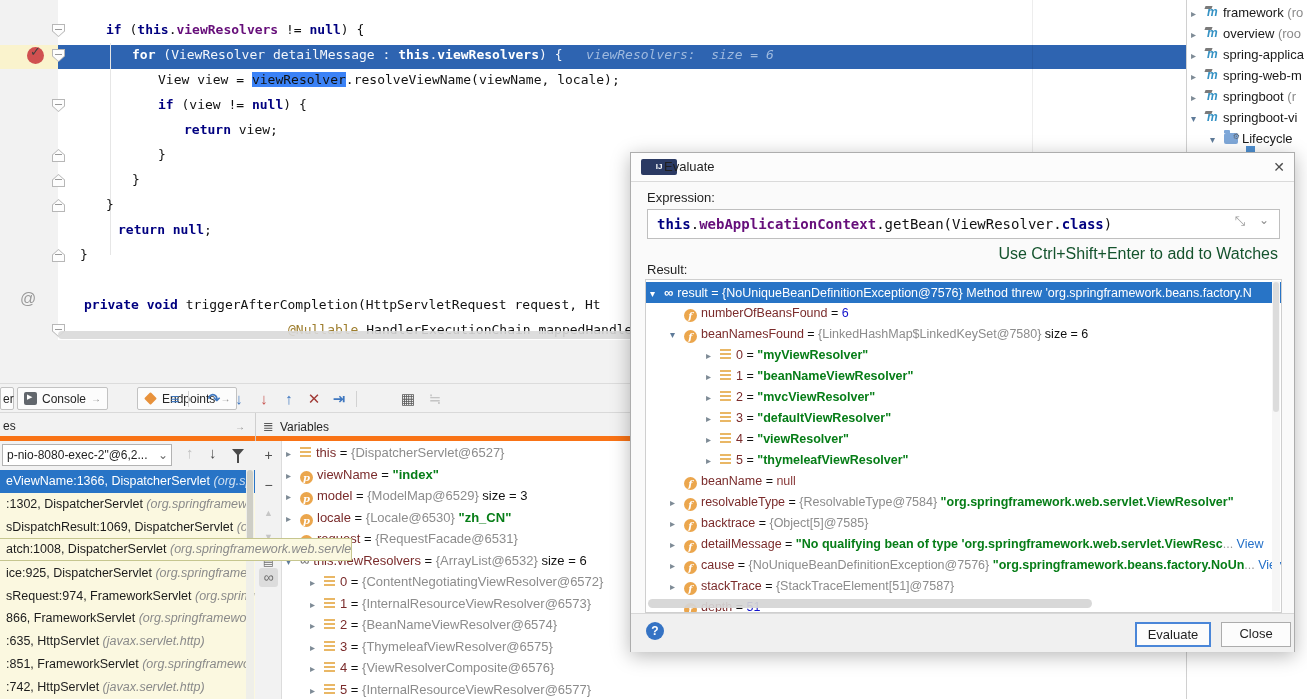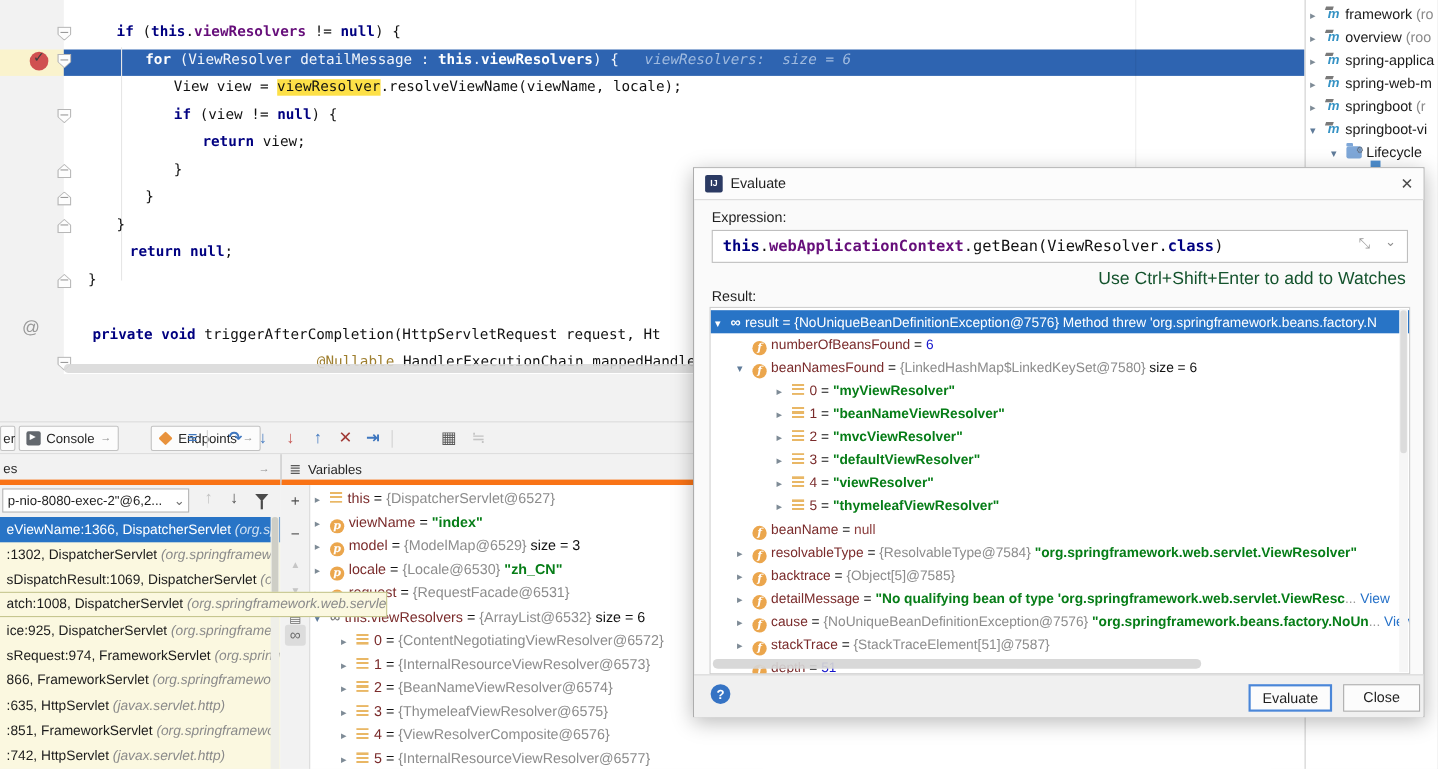--- a/index.html
+++ b/index.html
@@ -13,21 +13,21 @@
   .exec-gutter{left:0;top:45px;width:58px;height:24px;background:#FAF3CD;}
   .exec-bar{left:58px;top:45px;width:1128px;height:24px;background:#2E64B1;}
   .margin-guide{left:1032px;top:0;width:1px;height:340px;background:rgba(0,0,0,0.07);}
   .indent-guide{left:110px;top:43px;width:1px;height:212px;background:#E6E6E6;}
   .code-line{height:24px;line-height:24px;white-space:pre;font-family:"DejaVu Sans Mono","Liberation Mono",monospace;font-size:13px;color:#111;}
   .t-k{color:#000080;font-weight:bold;}
   .t-f{color:#660E7A;font-weight:bold;}
   .t-p{color:#111;}
   .t-a{color:#9E7E2E;}
   .t-h{color:#9FBADF;font-style:italic;}
-  .t-hl{background:#fde047;}
+  .t-hl{background:#3b82f6;}
   .code-line.exec .t-p{color:#F4F7FC;}
   .code-line.exec .t-k{color:#fff;}
   .code-line.exec .t-f{color:#fff;}
   .bp{left:27px;top:47px;width:17px;height:17px;border-radius:50%;background:#D05050;}
   .bp::after{content:"✓";position:absolute;left:3px;top:-3px;color:#3E3E3E;font-size:13px;font-weight:bold;}
   .fold{left:52px;width:13px;height:13px;}
   .fold .o{position:absolute;inset:0;background:#B7B7B7;}
   .fold .i{position:absolute;inset:1px;background:#FDFDFD;}
   .fold .d{position:absolute;left:3px;top:5px;width:7px;height:1px;background:#9A9A9A;}
   .fold.down .o,.fold.down .i{clip-path:polygon(0 0,100% 0,100% 55%,50% 100%,0 55%);}
@@ -108,21 +108,21 @@
   .ic-maven::after{content:"m";position:absolute;left:2px;top:-3px;color:#3592C4;font-weight:bold;font-size:12px;font-style:italic;}
   .ic-folder{display:inline-block;position:relative;width:14px;height:11px;background:#7EA7D8;border-radius:2px;margin-right:4px;vertical-align:-1px;}
   .ic-folder::before{content:"";position:absolute;left:0;top:-3px;width:6px;height:3px;background:#7EA7D8;border-radius:1px 1px 0 0;}
   .ic-folder::after{content:"⚙";position:absolute;right:-2px;bottom:-3px;font-size:8px;color:#5F6B7A;}
   .mv-goal-partial{left:1246px;top:146px;width:9px;height:6px;background:#4E8FD0;}
 
   
   .dialog{left:630px;top:152px;width:665px;height:500px;background:#FAFAFA;border:1px solid #ADADAD;box-sizing:border-box;
       box-shadow:0 4px 18px rgba(0,0,0,.28);z-index:100;}
   .dlg-title{position:absolute;left:0;top:0;width:100%;height:29px;background:#FCFCFC;border-bottom:1px solid #DADADA;box-sizing:border-box;}
-  .dlg-logo{position:absolute;left:10px;top:6px;width:16px;height:16px;background:#2B3A63;color:#fff;font-size:8px;font-weight:bold;
+  .dlg-logo{position:absolute;left:10px;top:6px;width:36px;height:16px;background:#2B3A63;color:#fff;font-size:8px;font-weight:bold;
       text-align:center;line-height:16px;border-radius:2px;}
   .dlg-title-text{position:absolute;left:33px;top:0;line-height:28px;font-size:13px;color:#1f1f1f;}
   .dlg-close{position:absolute;right:9px;top:0;line-height:28px;font-size:14px;color:#4D4D4D;}
   .dlg-label{position:absolute;left:16px;font-size:13px;color:#1f1f1f;}
   .expr-field{position:absolute;left:16px;top:56px;width:633px;height:30px;background:#fff;border:1px solid #BFBFBF;box-sizing:border-box;
       font-family:"DejaVu Sans Mono","Liberation Mono",monospace;font-size:14px;line-height:28px;padding-left:9px;white-space:nowrap;overflow:hidden;}
   .expr-expand{position:absolute;left:604px;top:60px;color:#9A9A9A;font-size:13px;transform:rotate(90deg);}
   .expr-caret{position:absolute;left:628px;top:60px;color:#8E8E8E;font-size:12px;}
   .dlg-hint{position:absolute;right:16px;top:92px;font-size:16px;color:#14532d;}
   .rtree{position:absolute;left:14px;top:126px;width:637px;height:334px;background:#fff;border:1px solid #CFCFCF;box-sizing:border-box;overflow:hidden;}

